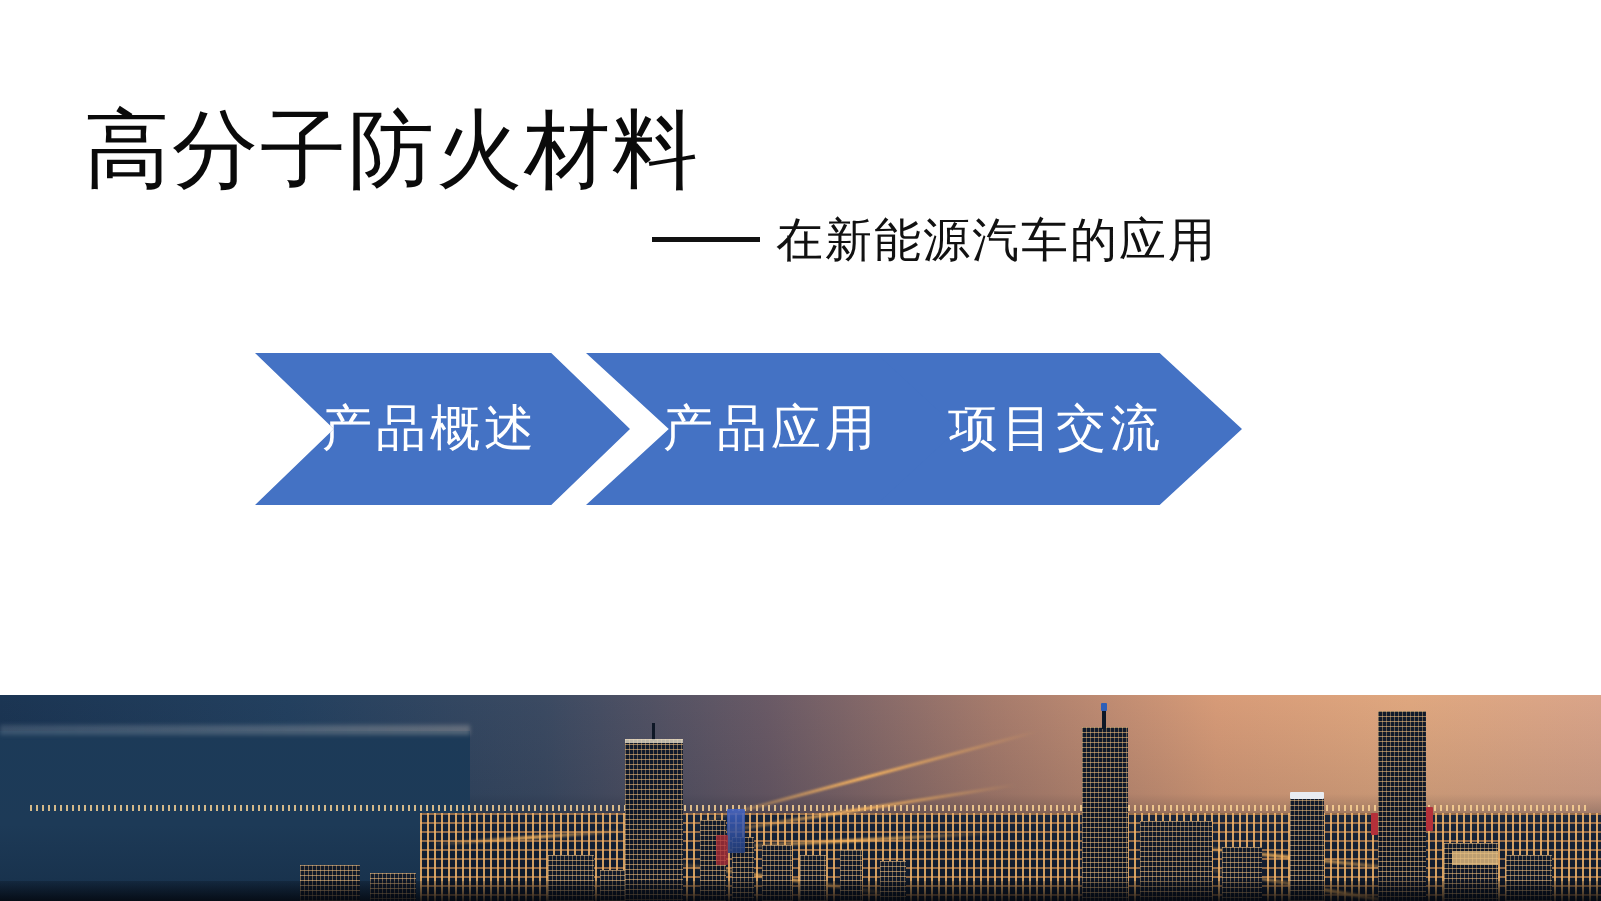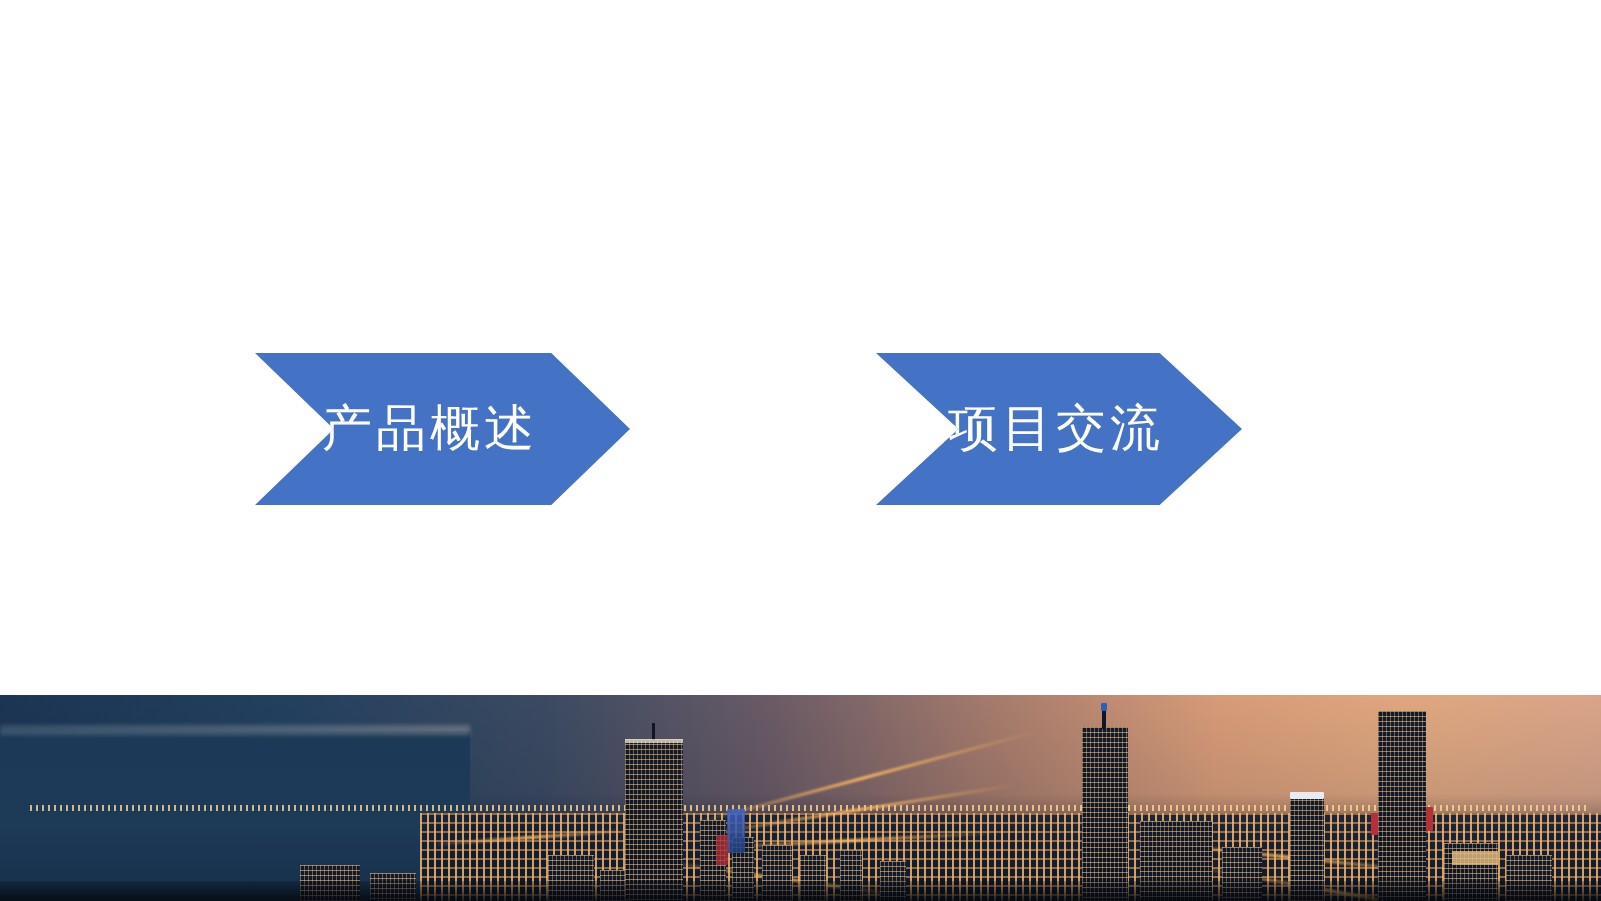--- a/index.html
+++ b/index.html
@@ -194,28 +194,36 @@
   .antenna { background: #0e1726; }
   .beacon-red { background: #b4303a; border-radius: 1px; }
   .beacon-blue { background: #2c5fb8; border-radius: 1px; }
   .beacon-white { background: #e8ecf2; border-radius: 1px; }
 </style>
 </head>
 <body>
 
 <div id="slide">
 
-
+  <h1 id="slide-title">高分子防火材料</h1>
+
+  <div id="slide-subtitle">
+    <span id="subtitle-dash"></span>
+    <span id="subtitle-text">在新能源汽车的应用</span>
+  </div>
 
   <div id="chevron-band">
 
     <div class="chevron" id="chevron-1">
       <span class="chevron-label">产品概述</span>
     </div>
 
+    <div class="chevron" id="chevron-2">
+      <span class="chevron-label">产品应用</span>
+    </div>
 
     <div class="chevron" id="chevron-3">
       <span class="chevron-label">项目交流</span>
     </div>
 
   </div>
 
   <div id="photo-band">
     <div class="ph-layer" id="sky"></div>
     <div class="ph-layer" id="water"></div>

